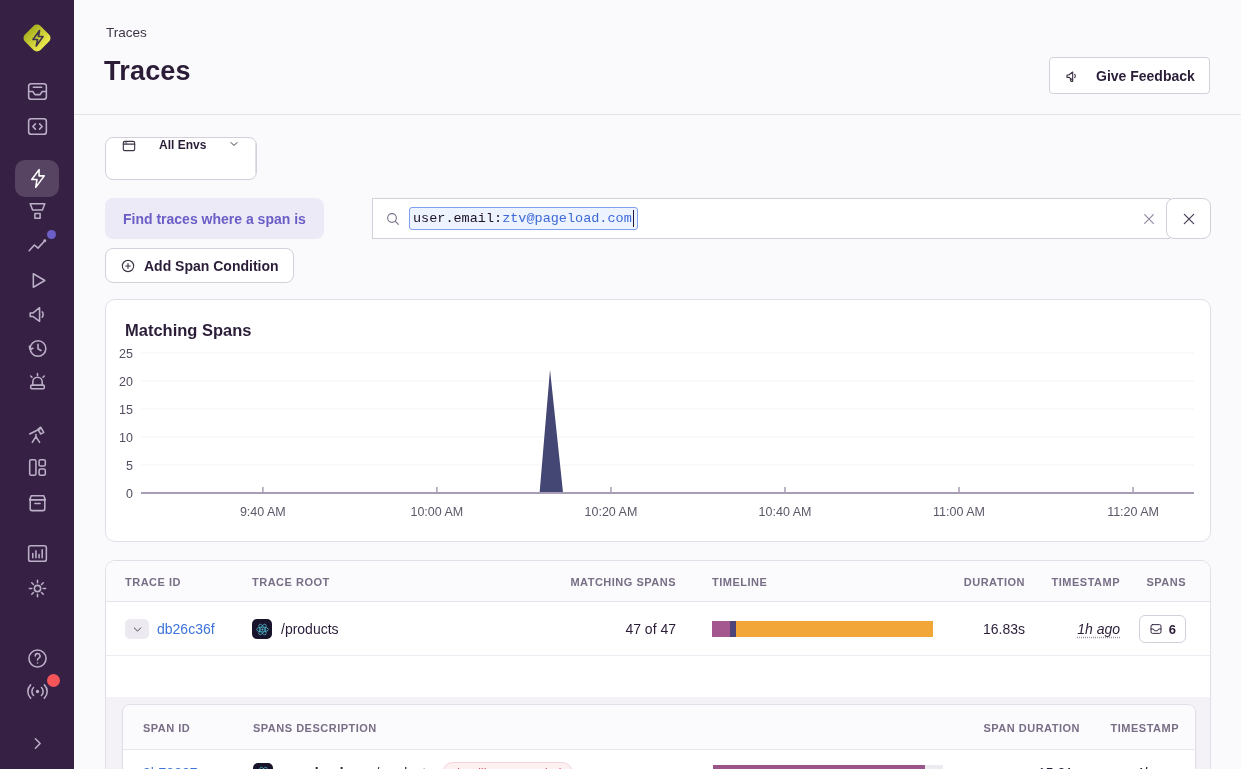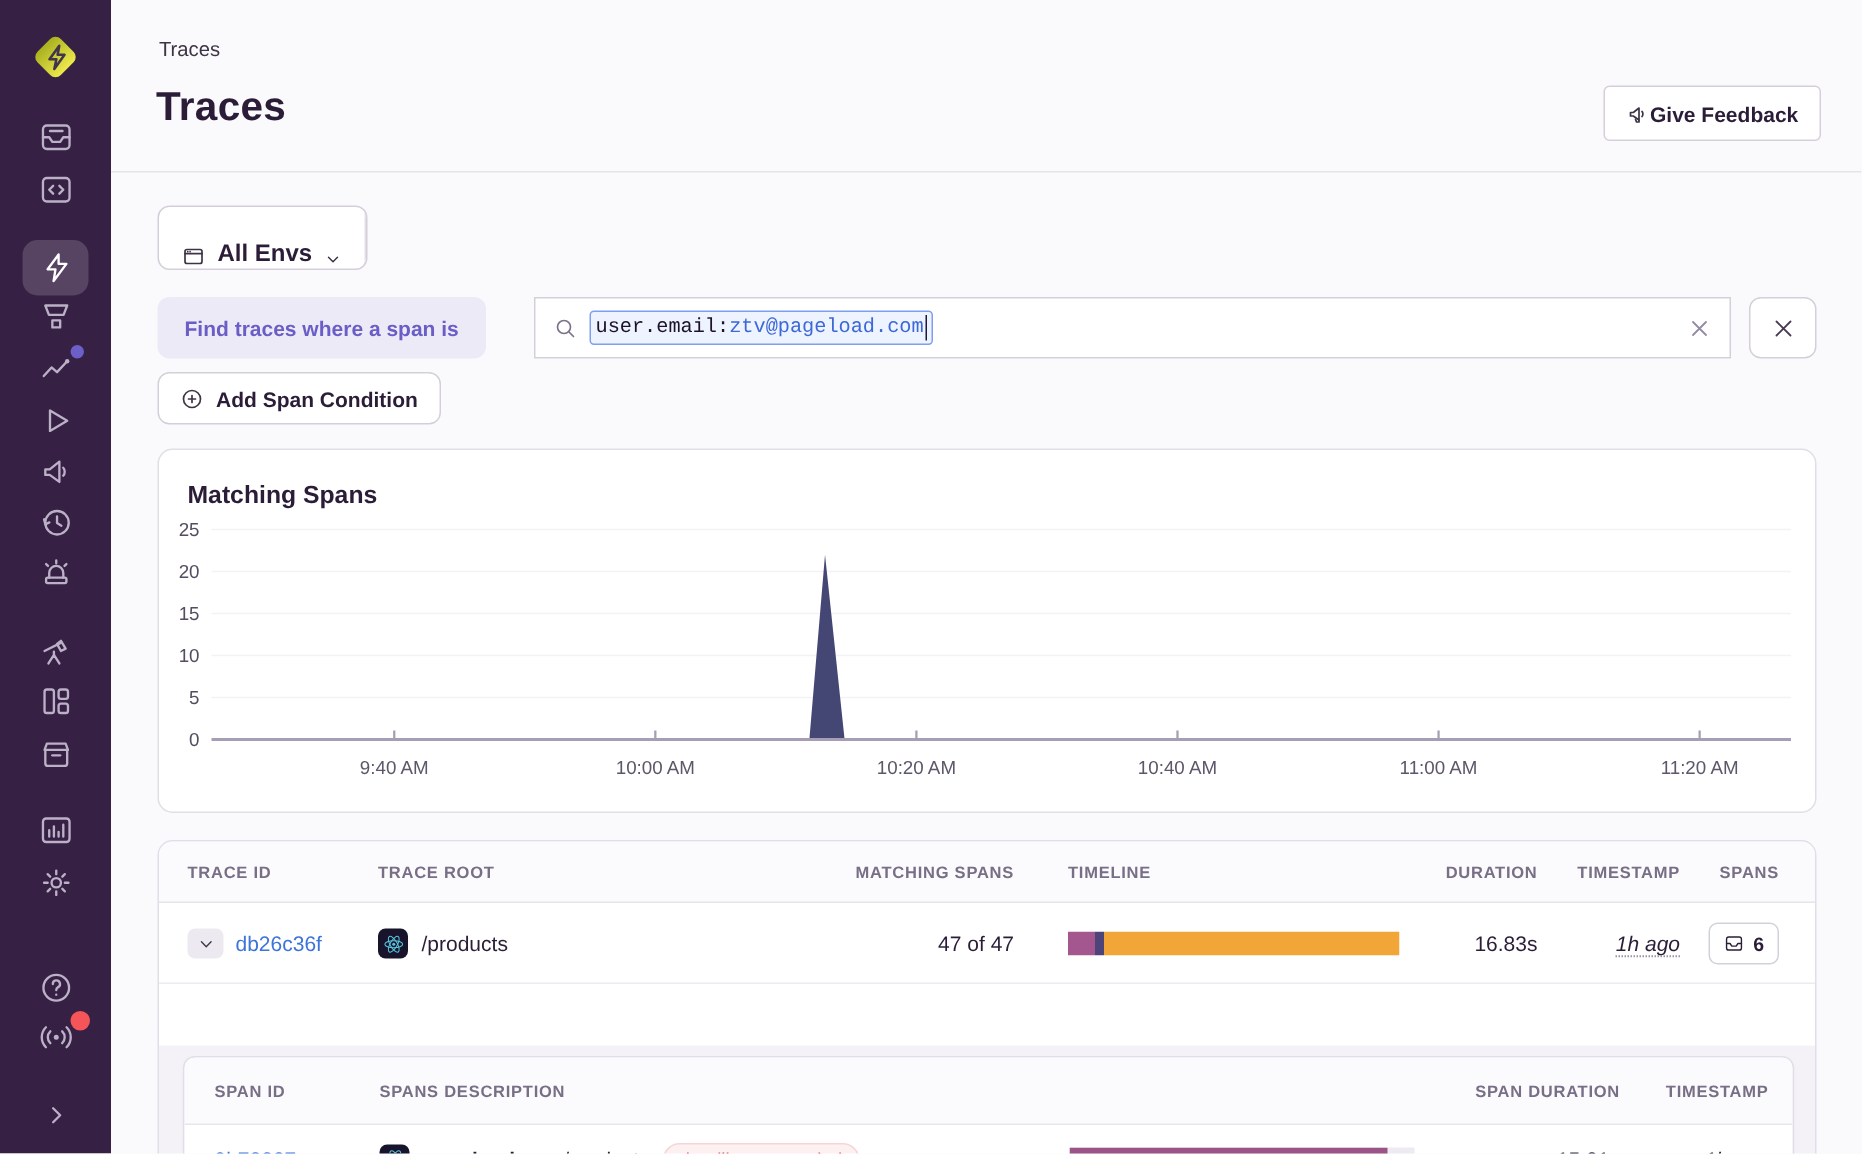--- a/index.html
+++ b/index.html
@@ -14,34 +14,34 @@
   .sidebar { position:absolute; left:0; top:0; width:74px; height:769px; background:#362144; }
   .side-item { position:absolute; left:0; width:74px; display:flex; justify-content:center; }
   .sicon { width:25px; height:25px; stroke:#BCAFC8; fill:none; stroke-width:1.5; stroke-linecap:round; stroke-linejoin:round; }
   .active-pill { position:absolute; left:15px; top:160px; width:44px; height:37px; background:rgba(255,255,255,0.16); border-radius:10px; display:flex; align-items:center; justify-content:center; }
   .active-pill .sicon { stroke:#FFFFFF; }
   .dot { position:absolute; width:9px; height:9px; border-radius:50%; }
   .logo-wrap { position:absolute; left:17px; top:18px; width:40px; height:40px; }
   
   .breadcrumb { position:absolute; left:106px; top:25px; font-size:13.5px; color:#3E3446; }
   .page-title { position:absolute; left:104px; top:56px; font-size:27px; font-weight:bold; color:#2B1D38; letter-spacing:.2px; }
-  .feedback-btn { position:absolute; left:1049px; top:57px; height:37px; padding:0 14px; display:flex; align-items:center; gap:0;
-    background:#fff; border:1px solid #D5CFDC; border-radius:4px; font-size:14px; font-weight:bold; color:#2B1D38; cursor:pointer;margin-left:20px; }
+  .feedback-btn { position:absolute; left:1049px; top:57px; height:37px; padding:0 14px; display:flex; align-items:center; gap:16px;
+    background:#fff; border:1px solid #D5CFDC; border-radius:4px; font-size:14px; font-weight:bold; color:#2B1D38; cursor:pointer; }
   .header-divider { position:absolute; left:74px; top:114px; width:1167px; height:1px; background:#E7E3EB; }
   .micon { width:16px; height:16px; stroke:#3E3446; fill:none; stroke-width:1.7; stroke-linecap:round; stroke-linejoin:round; }
   
   .seg-control { position:absolute; left:105px; top:137px; height:43px; display:flex; align-items:stretch;
     background:#fff; border:1px solid #D5CFDC; border-radius:8px; overflow:hidden; }
-  .seg { display:flex; align-items:flex-end; gap:8px; padding:0 15px; font-size:16px; font-weight:bold; color:#2B1D38; cursor:pointer; }
+  .seg { display:flex; align-items:flex-start; gap:22px; padding:0 15px; font-size:12px; font-weight:bold; color:#2B1D38; cursor:pointer; }
   .seg-divider { width:1px; background:#E3DFE8; }
   .chev { width:12px; height:12px; stroke:#3E3446; fill:none; stroke-width:2; stroke-linecap:round; stroke-linejoin:round; }
   
   .query-chip { position:absolute; left:105px; top:198px; height:41px; padding:0 18px; display:flex; align-items:center;
     background:#ECEAF7; border-radius:8px; font-size:14px; font-weight:bold; color:#6A5EC6; }
-  .search-bar { position:absolute; left:356px; top:198px; width:798px; height:41px; background:#fff;
+  .search-bar { position:absolute; left:372px; top:198px; width:798px; height:41px; background:#fff;
     border:1px solid #D5CFDC; border-radius:0; display:flex; align-items:center; padding:0 12px; cursor:text; }
   .search-token { display:flex; align-items:center; margin-left:8px; padding:2px 3px; background:#EDF3FF;
     border:1px solid #7F9FEF; border-radius:3px; font-family:"Liberation Mono","DejaVu Sans Mono",monospace; font-size:13.5px; }
   .tok-key { color:#1D1229; }
   .tok-val { color:#3D68D8; }
   .caret { width:1.5px; height:17px; background:#20163A; margin-left:1px; }
   .search-clear { margin-left:auto; width:16px; height:16px; stroke:#938AA3; stroke-width:1.8; stroke-linecap:round; cursor:pointer; }
   .delete-cond-btn { position:absolute; left:1166px; top:198px; width:45px; height:41px; background:#fff; border:1px solid #D5CFDC;
     border-radius:8px; display:flex; align-items:center; justify-content:center; cursor:pointer; }
   .delete-cond-btn svg { width:16px; height:16px; stroke:#463B53; stroke-width:1.8; stroke-linecap:round; }

